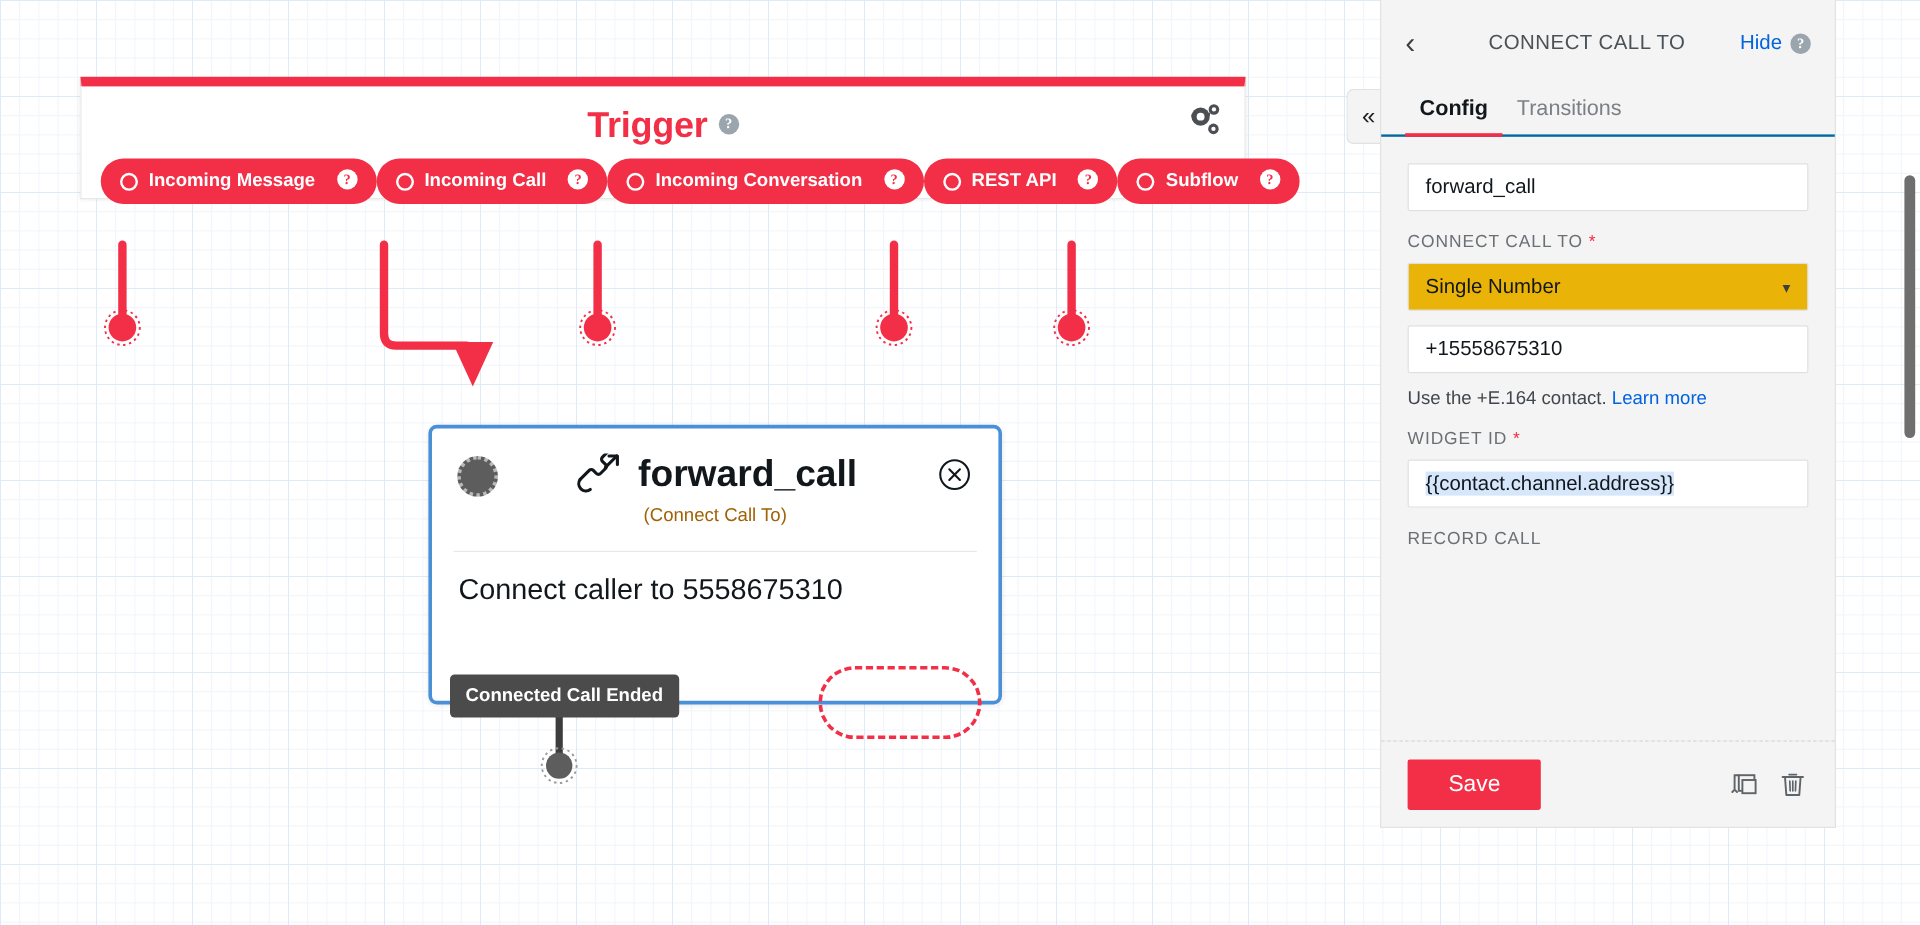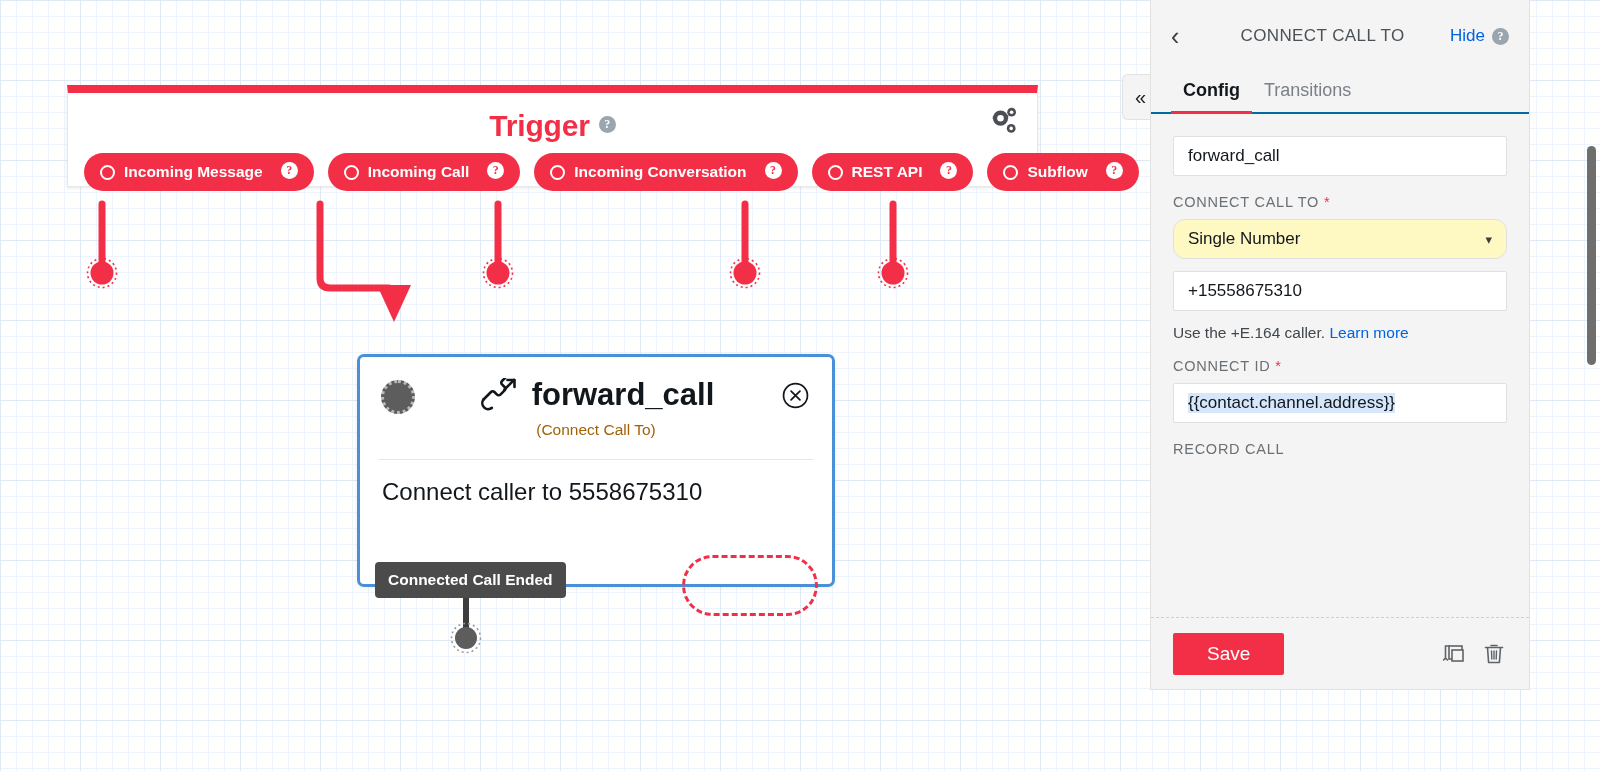--- a/index.html
+++ b/index.html
@@ -22,21 +22,21 @@
       linear-gradient(to bottom, #eef4fb 1px, transparent 1px);
     background-size: 80px 80px, 80px 80px, 16px 16px, 16px 16px;
     background-position: 0 -1px, -1px 0, 0 -1px, -1px 0;
   }
 
   
   #connectors { position: absolute; left: 0; top: 0; width: 1600px; height: 771px; }
 
   
   #trigger-widget {
-    position: absolute; left: 67px; top: 85px;
+    position: absolute; left: 67px; top: 64px;
     width: 971px; height: 102px;
     background: #ffffff;
     border: 1px solid #e6e9ec;
     border-top: 8px solid #f22f46;
     box-shadow: 0 1px 3px rgba(0,0,0,0.10);
   }
   #trigger-title-row {
     position: relative; height: 66px;
     display: flex; align-items: center; justify-content: center;
   }
@@ -53,21 +53,21 @@
     position: relative; top: -2px;
   }
   .help-badge.on-red { background: #ffffff; color: #f22f46; }
 
   #gears-icon {
     position: absolute; right: 20px; top: 14px;
     width: 36px; height: 34px;
   }
 
   #trigger-pills {
-    display: flex; align-items: center; gap: 14px;
+    display: flex; align-items: center; 
     padding: 0 16px; position: relative; top: -6px;
   }
   .trigger-pill {
     background: #f22f46; color: #ffffff;
     border-radius: 22px; height: 38px;
     display: inline-flex; align-items: center; gap: 9px;
     padding: 0 16px; font-size: 15.5px; font-weight: 600;
     white-space: nowrap; cursor: pointer;
   }
   .pill-ring {
@@ -195,22 +195,22 @@
   .field-input {
     width: 100%; height: 40px;
     background: #ffffff; border: 1px solid #e0e0e0;
     border-radius: 2px; padding: 0 14px;
     display: flex; align-items: center;
     font-size: 17px; color: #12171c;
     cursor: text;
   }
   .field-select {
     width: 100%; height: 40px;
-    background: #fef9c3; border: 1px solid #e0e0e0;
-    border-radius: 12px; padding: 0 14px;
+    background: #eab308; border: 1px solid #e0e0e0;
+    border-radius: 2px; padding: 0 14px;
     display: flex; align-items: center; justify-content: space-between;
     font-size: 17px; color: #12171c; cursor: pointer;
   }
   .chev { font-size: 13px; color: #3c3f42; }
   .gap { height: 18px; }
   .helper {
     font-size: 15.5px; color: #41474c; margin: 13px 0 0 0;
   }
   .helper a { color: #0263e0; text-decoration: none; cursor: pointer; }
   .sel-highlight {
@@ -395,28 +395,28 @@
       <span>Single Number</span>
       <span class="chev">▾</span>
     </div>
 
     <div style="height:12px"></div>
 
     <div class="field-input">
       <span>+15558675310</span>
     </div>
     <div class="helper">
-      <span>Use the +E.164 caller.</span>
+      <span>Use the +E.164 contact.</span>
       <a>Learn more</a>
     </div>
 
     <div style="height:16px"></div>
 
     <div class="field-label">
-      <span>CONNECT ID</span>
+      <span>WIDGET ID</span>
       <span class="req">*</span>
     </div>
     <div class="field-input">
       <span class="sel-highlight">{{contact.channel.address}}</span>
     </div>
 
     <div style="height:18px"></div>
 
     <div class="field-label">
       <span>RECORD CALL</span>

